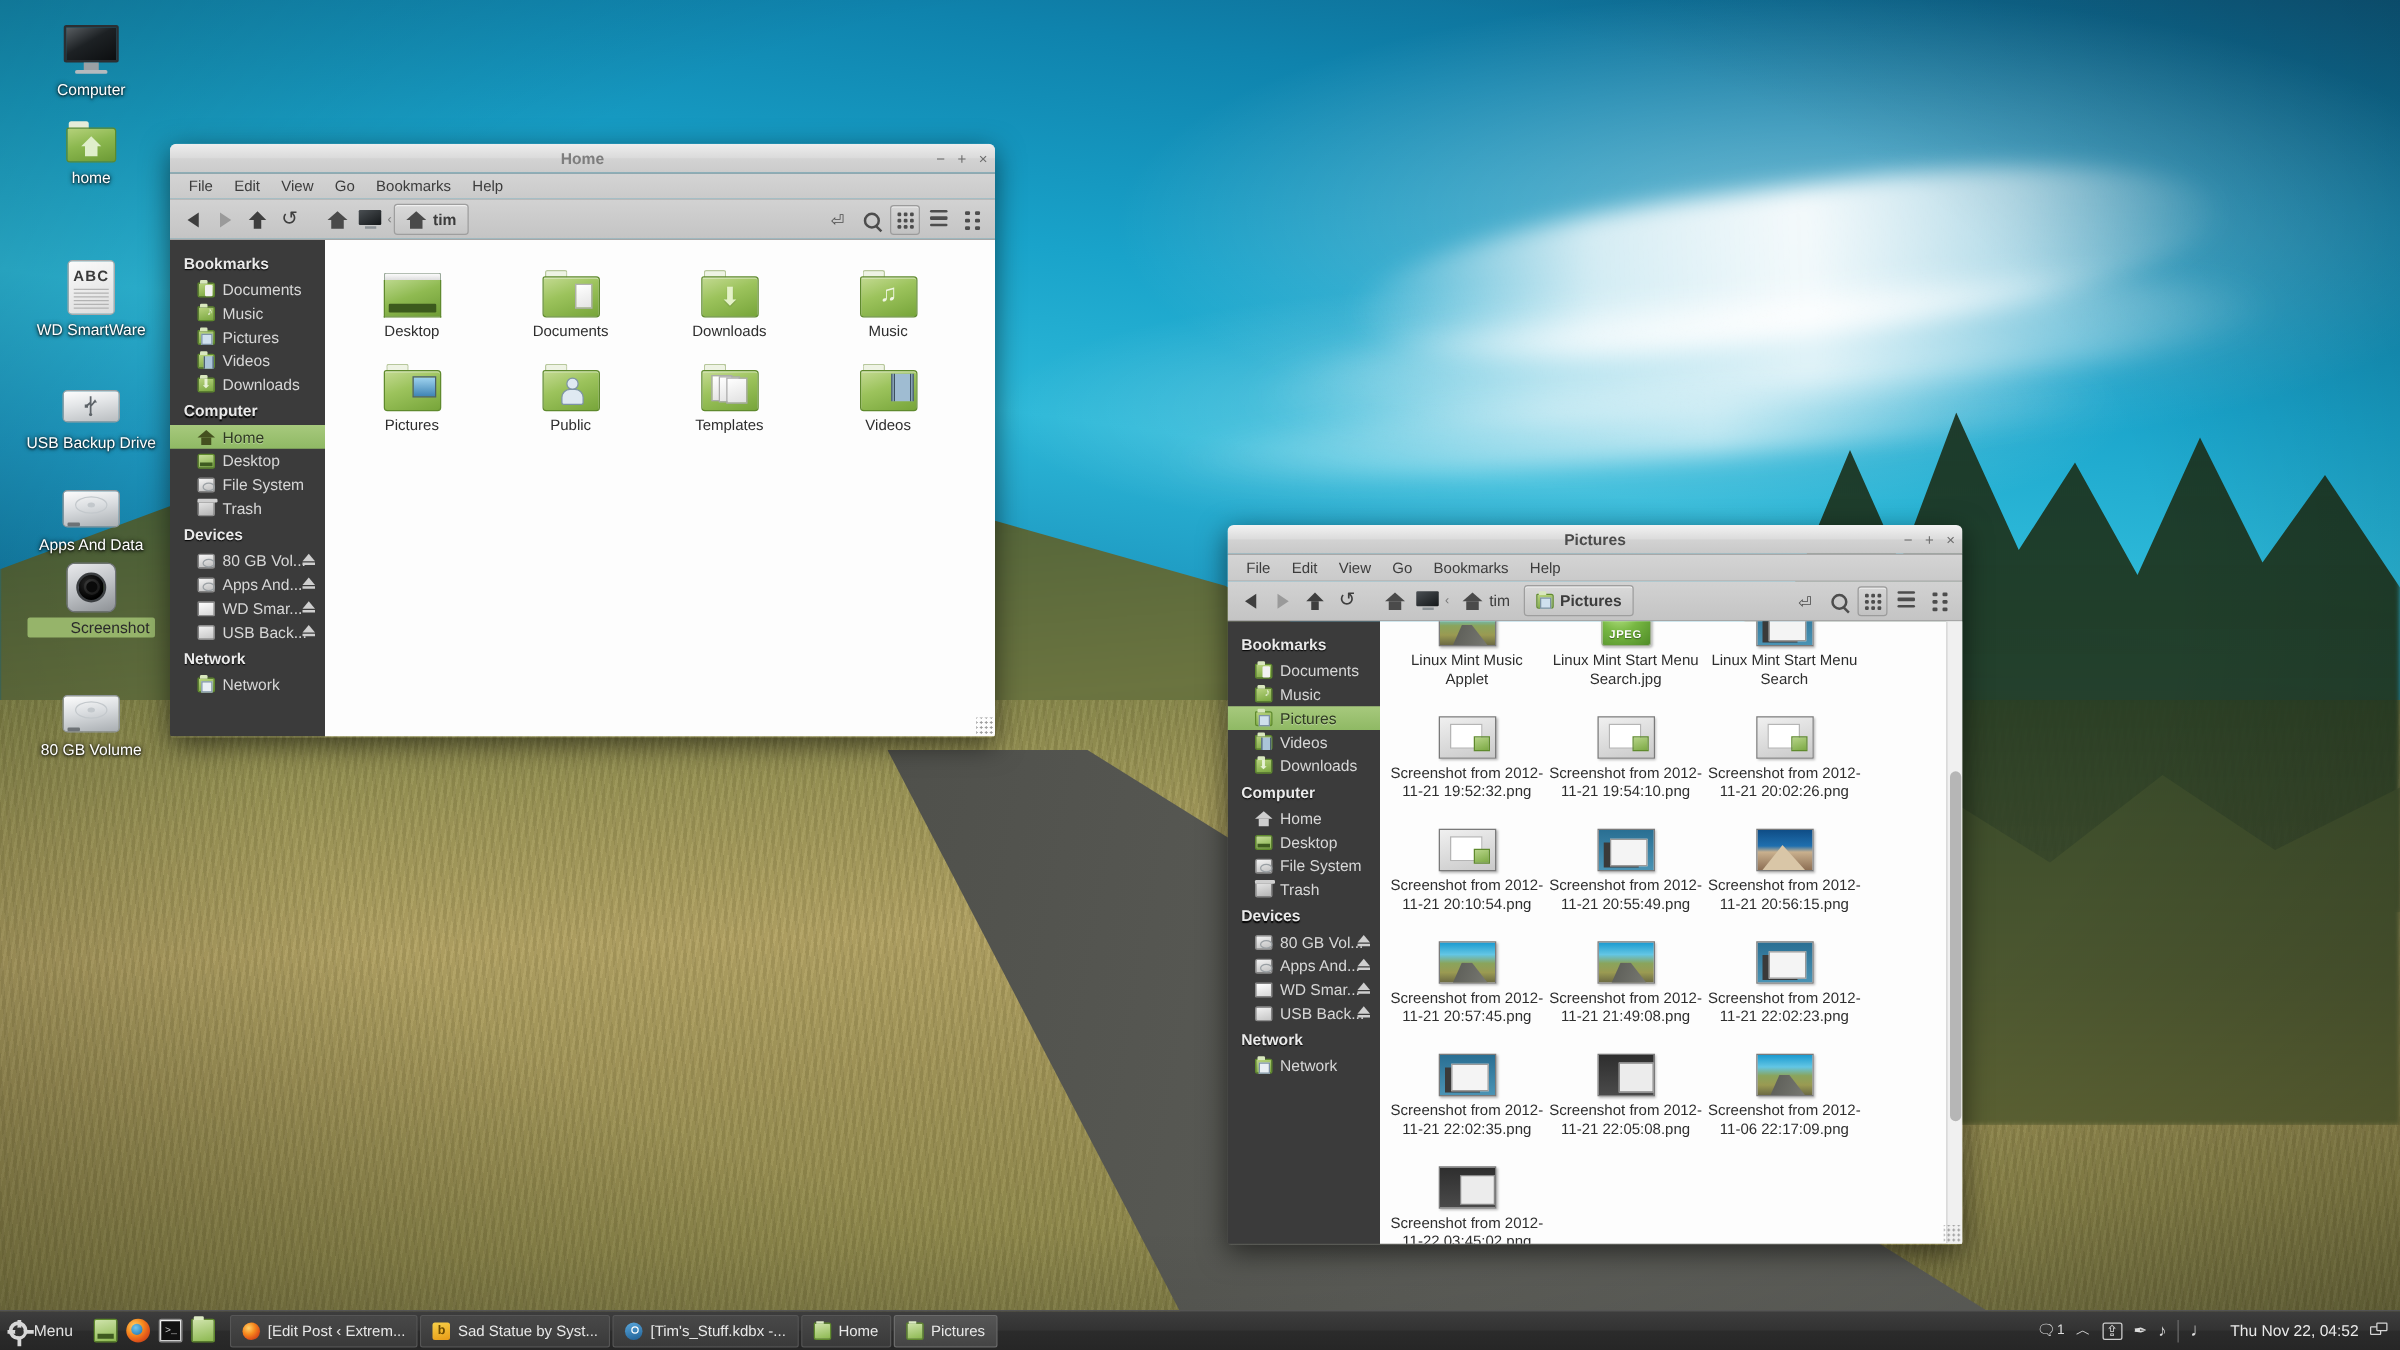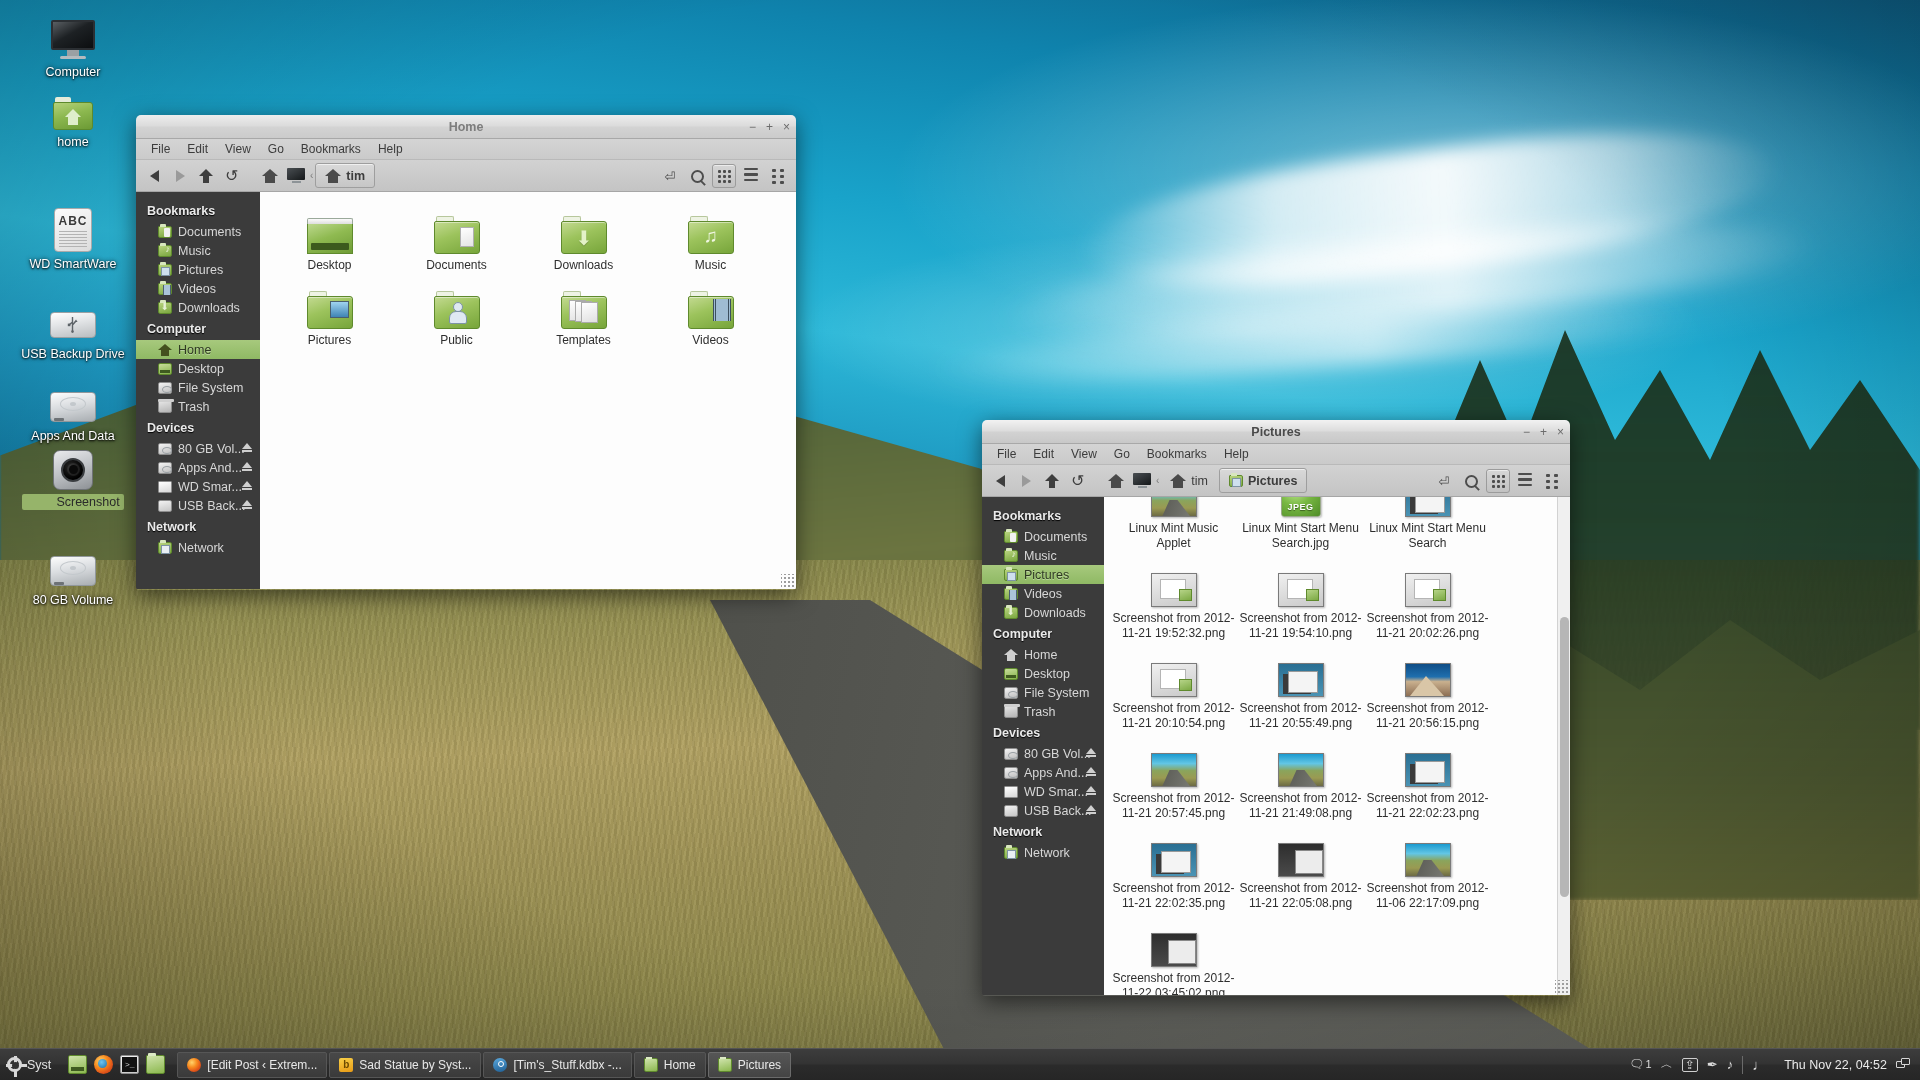--- a/index.html
+++ b/index.html
@@ -969,21 +969,21 @@
       <div class="statusbar-grip"></div>
     </div>
   </div>
 </div>
 
 <div id="taskbar">
   <div class="tb-menu">
     <div class="gear">
         <i></i>
       </div>
-    <span>Syst</span>
+    <span>Menu</span>
   </div>
 
   <div class="tb-launchers">
     <div class="lnch show-desktop"></div>
     <div class="lnch firefox"></div>
     <div class="lnch terminal"></div>
     <div class="lnch files"></div>
   </div>
 
   <div class="tasklist" id="tasklist">

